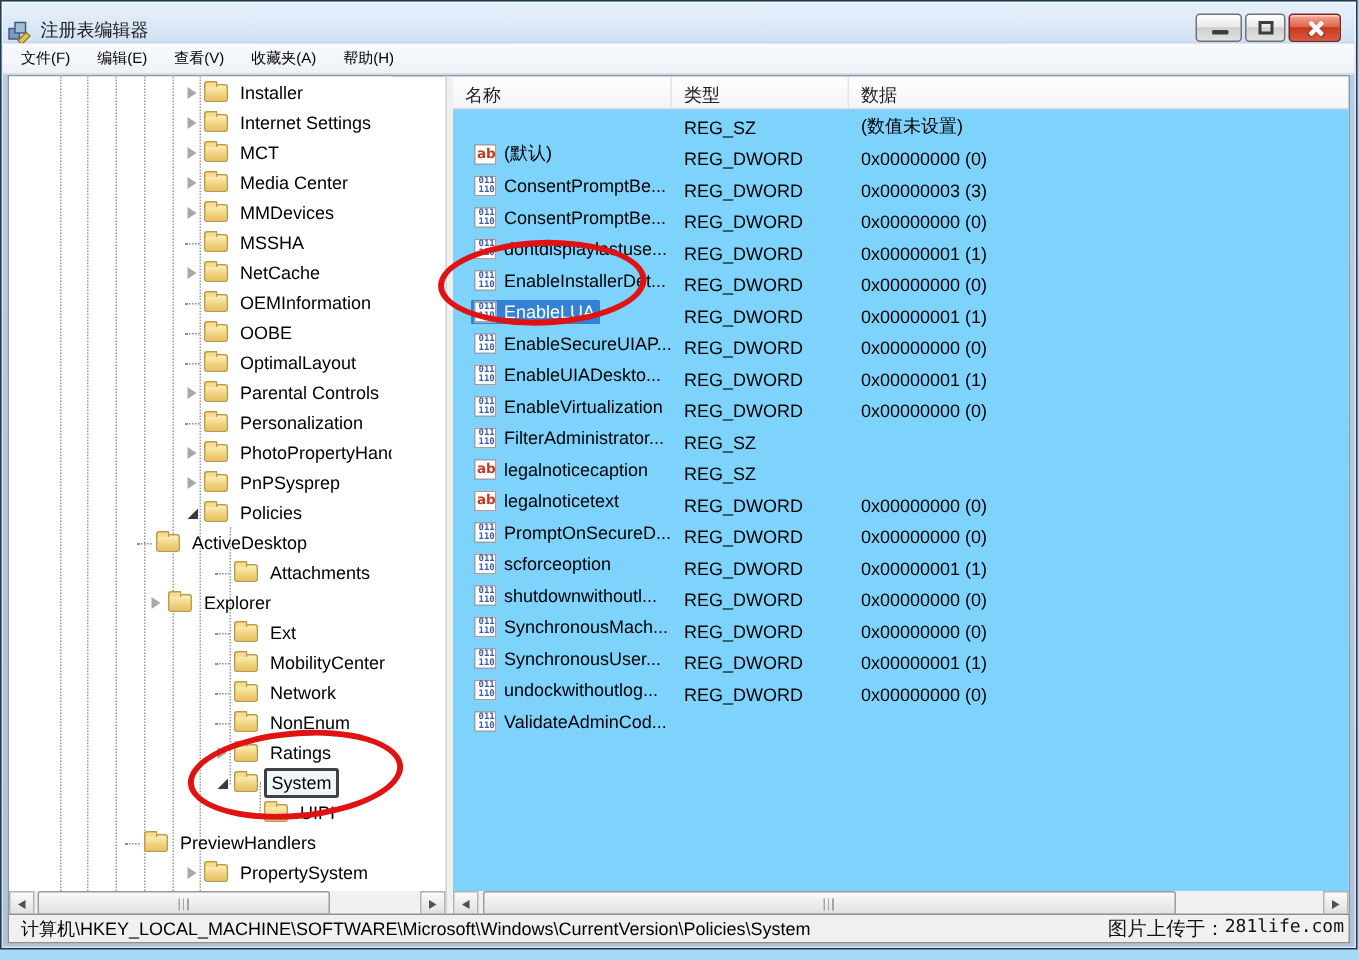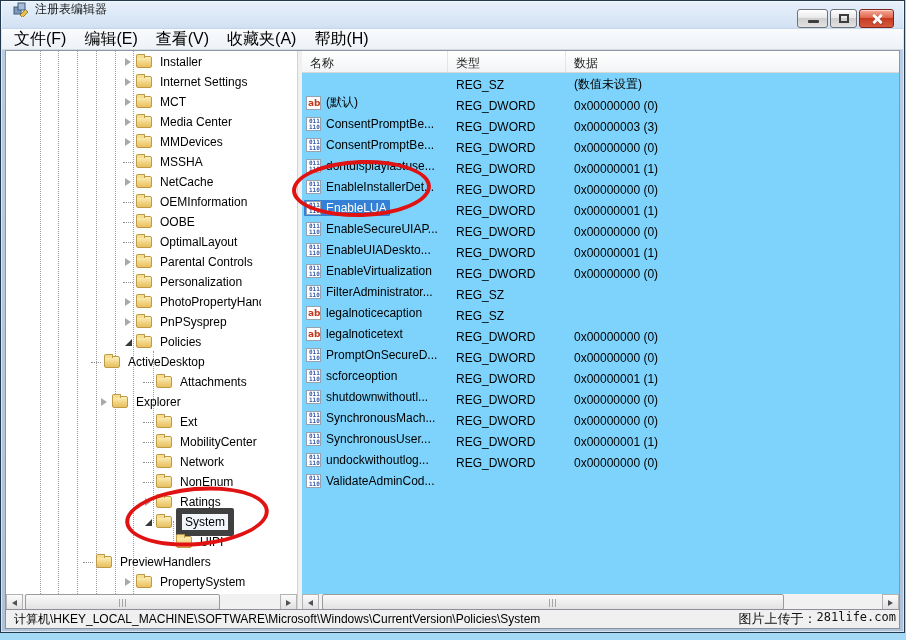--- a/index.html
+++ b/index.html
@@ -11,21 +11,21 @@
   }
 
   
   .window {
     position:absolute; left:0; top:0; width:905px; height:633px;
     border:1px solid #24384e;
     background:linear-gradient(180deg,#e7f1fb 0px,#d3e2f3 26px,#b9cde5 29px,#aec2da 100%);
     box-shadow:inset 0 0 0 1px rgba(255,255,255,.55);
   }
   .titlebar { position:absolute; top:0; left:0; right:0; height:28px;
-    display:flex; align-items:flex-start; padding-left:12px; }
+    display:flex; align-items:flex-end; padding-left:4px; }
   .app-icon { width:16px; height:16px; margin-right:6px; flex:0 0 16px; }
   .title { font-size:12px; color:#1b1b1b; }
 
   .winbtns { position:absolute; top:8px; right:10px; display:flex; gap:2px; }
   .wbtn { position:relative; height:19px; border:1px solid #6e737b; border-radius:3px;
     background:linear-gradient(#ffffff,#e9e9e9 45%,#cfcfcf 50%,#e2e2e2);
     box-shadow:inset 0 1px 0 #fff; }
   .wbtn.min { width:31px; } .wbtn.max { width:27px; }
   .wbtn.close { width:35px; border-color:#7e241a;
     background:linear-gradient(#f5ab99,#e0664b 45%,#c63a22 50%,#d65a3e);
@@ -34,21 +34,21 @@
   .glyph-max { position:absolute; left:8px; top:4px; width:10px; height:9px; border:2px solid #3d3d3d; }
   .glyph-close { position:absolute; left:50%; top:50%; width:12px; height:12px; transform:translate(-50%,-50%); }
   .glyph-close::before,.glyph-close::after { content:""; position:absolute; left:5px; top:0;
     width:3px; height:12px; background:#fff; border-radius:1px; box-shadow:0 1px 1px rgba(0,0,0,.35); }
   .glyph-close::before { transform:rotate(45deg); } .glyph-close::after { transform:rotate(-45deg); }
 
   
   .menubar { position:absolute; top:28px; left:1px; right:1px; height:21px;
     background:linear-gradient(#f9fbfd,#eef2f7); border-bottom:1px solid #d5dae0;
     display:flex; align-items:center; padding-left:3px; }
-  .menu-item { font-size:16px; color:#000; padding:2px 9px; }
+  .menu-item { font-size:10px; color:#000; padding:2px 9px; }
 
   
   .client { position:absolute; left:4px; right:4px; top:49px; height:562px;
     background:#fff; border:1px solid #8b98a5; }
 
   
   .tree-panel { position:absolute; left:0; top:0; width:255px; height:543px; background:#fff; overflow:hidden; }
   .guide { position:absolute; top:0; width:0; height:543px; border-left:1px dotted #9a9a9a; }
   .guide.seg1 { top:300px; height:172px; }
   .guide.seg2 { top:470px; height:24px; }
@@ -57,21 +57,21 @@
   .exp { flex:0 0 12px; width:12px; display:flex; align-items:center; justify-content:center; }
   .tw-collapsed { width:0; height:0; border:4px solid transparent; border-left:6px solid #a9a9a9; border-right:0; }
   .tw-expanded  { width:0; height:0; border-bottom:7px solid #3a3a3a; border-left:7px solid transparent; }
   .tw-leaf { width:10px; height:0; border-top:1px dotted #8e8e8e; }
   .folder { position:relative; flex:0 0 16px; width:16px; height:12px; margin:0 4px 0 2px;
     background:linear-gradient(180deg,#fdf1bb,#f0d17e 60%,#e8c160);
     border:1px solid #bf9a44; border-radius:1px 2px 2px 2px; }
   .folder::before { content:""; position:absolute; left:-1px; top:-3px; width:7px; height:3px;
     background:#f5dd92; border:1px solid #bf9a44; border-bottom:none; border-radius:2px 1px 0 0; }
   .tree-label { font-size:12px; color:#000; padding:1px 3px; border:1px solid transparent; }
-  .tree-row.selected .tree-label { background:#f2f6fb; border:6px solid #404040; border-radius:2px; }
+  .tree-row.selected .tree-label { background:#f2f6fb; border:2px solid #404040; border-radius:2px; }
 
   
   .vscroll { position:absolute; left:267px; top:0; width:17px; height:543px; background:#f1f1f1; }
   .hscroll { position:absolute; top:543px; height:17px; background:#f1f1f1; }
   .hscroll.tree { left:0; width:291px; }
   .hscroll.list { left:296px; right:0; }
   .sb-btn { position:absolute; width:17px; height:17px;
     background:linear-gradient(#fbfbfb,#dfdfdf); border:1px solid #b3b3b3;
     display:flex; align-items:center; justify-content:center; }
   .ar { width:0; height:0; border:3px solid transparent; }
@@ -92,21 +92,21 @@
     background:#f0f0f0; border-left:1px solid #d2d2d2; }
 
   
   .list-panel { position:absolute; left:296px; right:0; top:0; height:543px; background:#7dd3fc; overflow:hidden; }
   .list-header { height:22px; display:flex; background:linear-gradient(#ffffff,#f2f4f6);
     border-bottom:1px solid #d8d8d8; }
   .hcell { font-size:12px; color:#1d1d1d; padding:4px 0 0 8px; border-right:1px solid #e4e4e4; }
   .hcell.c0 { width:146px; } .hcell.c1 { width:118px; } .hcell.c2 { flex:1; border-right:none; }
   #rows { position:absolute; left:0; right:0; top:23px; bottom:0; overflow:hidden; }
   .lrow { height:21px; display:flex; align-items:center; font-size:12px; color:#000; }
-  .cell-name { width:146px; padding-left:2px; display:flex; align-items:center; overflow:hidden; white-space:nowrap;margin-top:36px; }
+  .cell-name { width:146px; padding-left:12px; display:flex; align-items:center; overflow:hidden; white-space:nowrap;margin-top:36px; }
   .name-wrap { display:flex; align-items:center; padding:1px 3px 1px 2px; border-radius:1px; }
   .lrow.selected .name-wrap { background:#3380d6; }
   .lrow.selected .name-text { color:#fff; }
   .name-text { padding-left:4px; white-space:nowrap; }
   .cell-type { width:118px; padding-left:8px; }
   .cell-data { flex:1; padding-left:8px; white-space:nowrap; }
   .vicon { position:relative; flex:0 0 16px; width:16px; height:14px; }
   .vicon .ic { position:absolute; left:0; top:0; width:15px; height:14px; background:#fff; border:1px solid #97a2b0; }
   .vicon.sz .ic::before { content:"ab"; position:absolute; left:1px; top:1px;
     font:bold 9px "DejaVu Sans",sans-serif; color:#c23a1e; }

